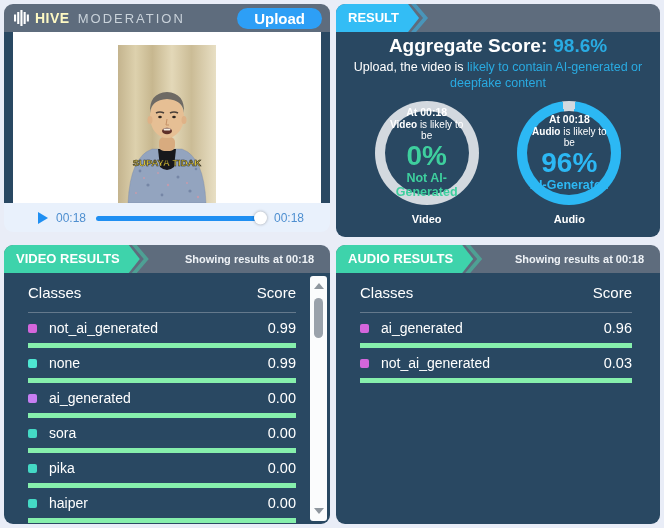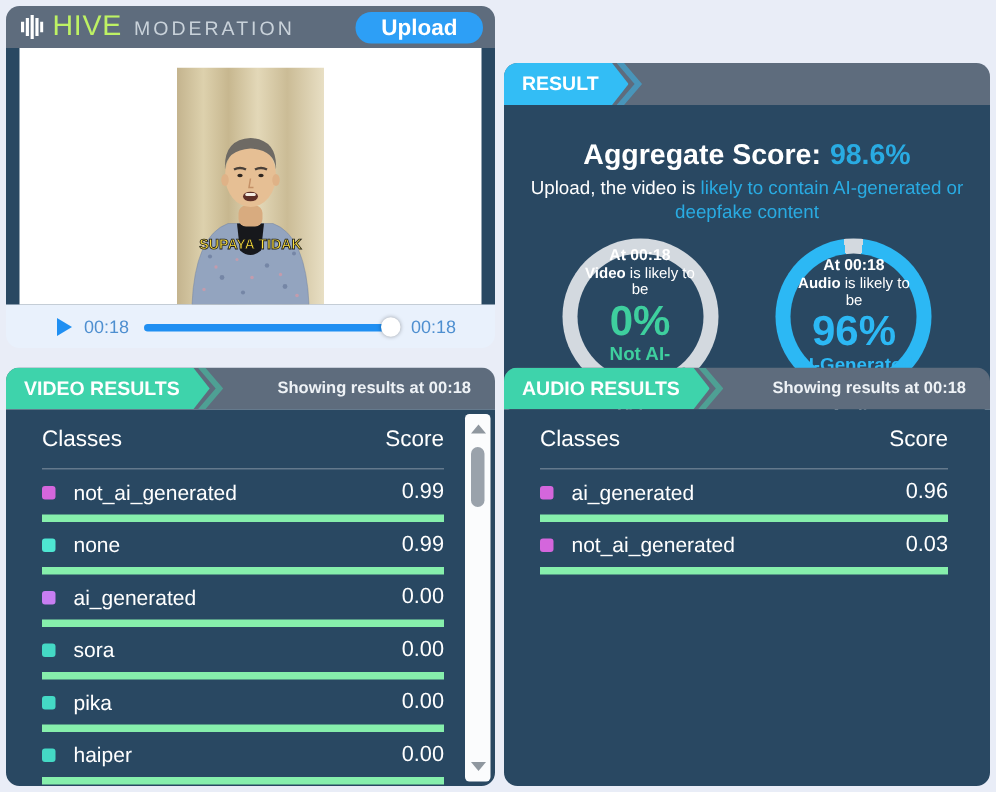--- a/index.html
+++ b/index.html
@@ -15,21 +15,21 @@
     height:28px; flex:0 0 28px; background:#5e6c7d;
     display:flex; align-items:center; overflow:hidden;
   }
   .p-body { flex:1; background:#294862; position:relative; }
 
   
   #player { left:4px; top:4px; width:326px; height:228px; }
   #player .p-header { padding:0 8px 0 10px; }
   .brand { display:flex; align-items:center; gap:6px; }
   .brand svg { display:block; }
-  .brand-bold { color:#bef264; font-weight:normal; font-size:19px; letter-spacing:.5px; }
+  .brand-bold { color:#fef9c3; font-weight:bold; font-size:14px; letter-spacing:.5px; }
   .brand-light { color:#c9d2da; font-size:13px; letter-spacing:2px; margin-left:2px; }
   .upload-btn {
     margin-left:auto; height:21px; padding:0 17px; border:none; border-radius:11px;
     background:#2d9ff6; color:#fff; font-weight:bold; font-size:15px;
     font-family:"Liberation Sans",sans-serif; display:flex; align-items:center; cursor:pointer;
   }
   .player-stage { flex:1; background:#294862; padding:0 9px; display:flex; }
   .viewport { flex:1; background:#fff; display:flex; justify-content:center; overflow:hidden; }
   .viewport svg { margin-top:13px; }
   .controls {
@@ -58,22 +58,22 @@
   }
   .tag-ghost { width:17px; height:28px; margin-left:-8px; flex:0 0 auto;
     clip-path:polygon(0 0, 5px 0, 17px 50%, 5px 100%, 0 100%, 12px 50%); }
   .tag-blue  { background:#33bdf5; }
   .ghost-blue { background:rgba(51,189,245,.5); }
   .tag-teal  { background:#3ed3ab; }
   .ghost-teal { background:rgba(62,211,171,.5); }
   .showing { margin-left:auto; padding-right:16px; color:#eef2f6; font-size:11px; font-weight:bold; }
 
   
-  #result { left:336px; top:4px; width:324px; height:233px;margin-top:38px; }
-  #result .p-body { text-align:center; padding-top:23px; }
+  #result { left:336px; top:4px; width:324px; height:233px; }
+  #result .p-body { text-align:center; padding-top:3px; }
   .agg { font-size:19px; font-weight:bold; color:#fff; white-space:pre-wrap; }
   .agg-val { color:#29abe2; margin-left:6px; }
   .sub { font-size:12.5px; color:#fff; line-height:1.3; max-width:302px; margin:2px auto 0; white-space:pre-wrap; }
   .sub-hl { color:#29abe2; }
   .gauges { display:flex; justify-content:space-evenly; margin-top:9px; }
   .gauge-col { display:flex; flex-direction:column; align-items:center; }
   .ring { width:104px; height:104px; border-radius:50%; position:relative; }
   .ring-inner {
     position:absolute; inset:10px; background:#294862; border-radius:50%;
     display:flex; flex-direction:column; align-items:center; justify-content:center;

